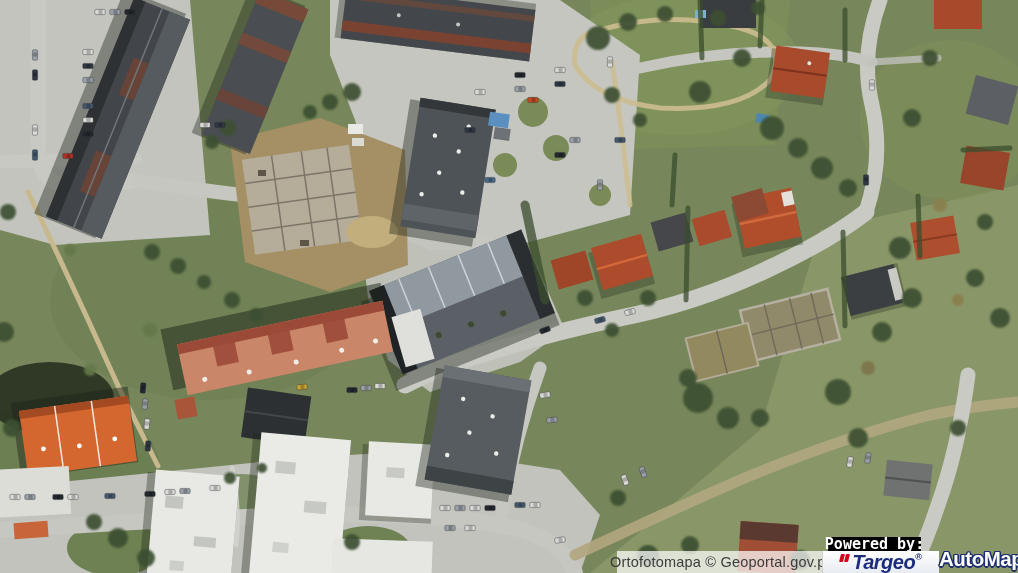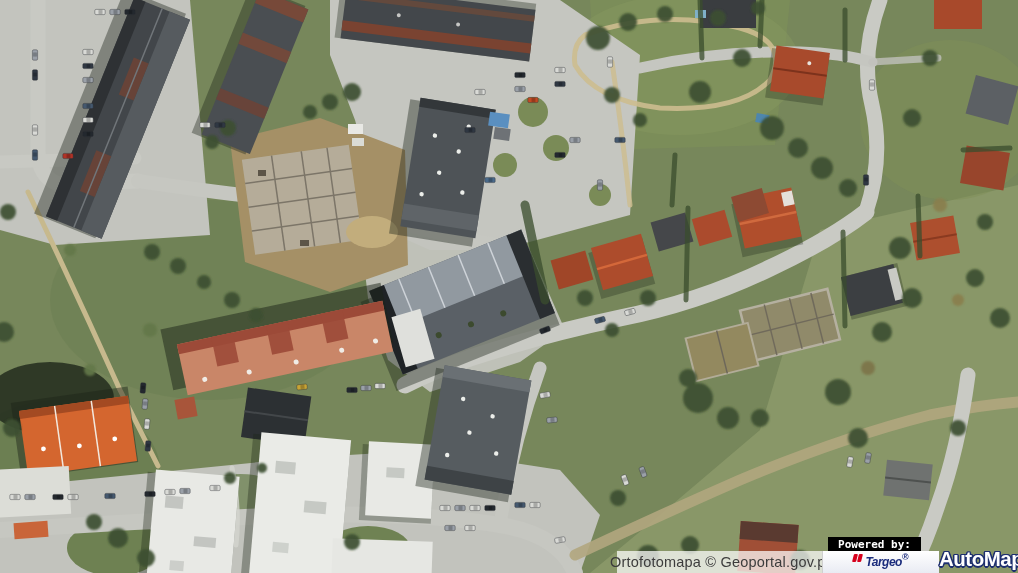--- a/index.html
+++ b/index.html
@@ -12,35 +12,35 @@
   .attrib{
     position:absolute;left:617px;top:551px;width:205px;height:22px;
     background:rgba(255,255,255,0.72);
     display:flex;align-items:center;justify-content:center;
     font-size:14.5px;color:#3c3c3c;letter-spacing:.2px;white-space:nowrap;
   }
   
   .powered{
     position:absolute;left:828px;top:537px;width:93px;height:14px;
     background:#000;color:#fff;
-    font-family:"DejaVu Sans Mono",monospace;font-weight:bold;font-size:11px;
+    font-family:"DejaVu Sans Mono",monospace;font-weight:bold;font-size:15px;
     display:flex;align-items:center;justify-content:center;white-space:nowrap;
   }
   
   .targeo{
     position:absolute;left:822px;top:551px;width:116px;height:22px;
     background:linear-gradient(#ffffff,#e9ebf3);
     border-left:1px solid #d0d0d0;
     display:flex;align-items:center;justify-content:center;
     text-decoration:none;cursor:pointer;
   }
   .tq{display:inline-flex;align-self:flex-start;margin:3px 2px 0 0;}
   .tq i{display:block;width:3.5px;height:8px;background:#d6001c;margin-right:1.5px;
         transform:skewX(-14deg);border-radius:1px;}
-  .tname{color:#1b2c7c;font-style:italic;font-weight:bold;font-size:12px;
+  .tname{color:#1b2c7c;font-style:italic;font-weight:bold;font-size:20px;
          letter-spacing:-.5px;line-height:20px;}
   .treg{color:#1b2c7c;font-size:9px;align-self:flex-start;margin-top:1px;font-weight:bold;}
   
   .automapa{
     position:absolute;left:939px;top:548px;display:flex;cursor:pointer;text-decoration:none;
   }
   .aname{
     color:#fff;font-weight:bold;font-size:20.5px;letter-spacing:-.5px;line-height:22px;
     text-shadow:-1.5px 0 #1e2f6f,1.5px 0 #1e2f6f,0 -1.5px #1e2f6f,0 1.5px #1e2f6f,
                 -1px -1px #1e2f6f,1px -1px #1e2f6f,-1px 1px #1e2f6f,1px 1px #1e2f6f;

